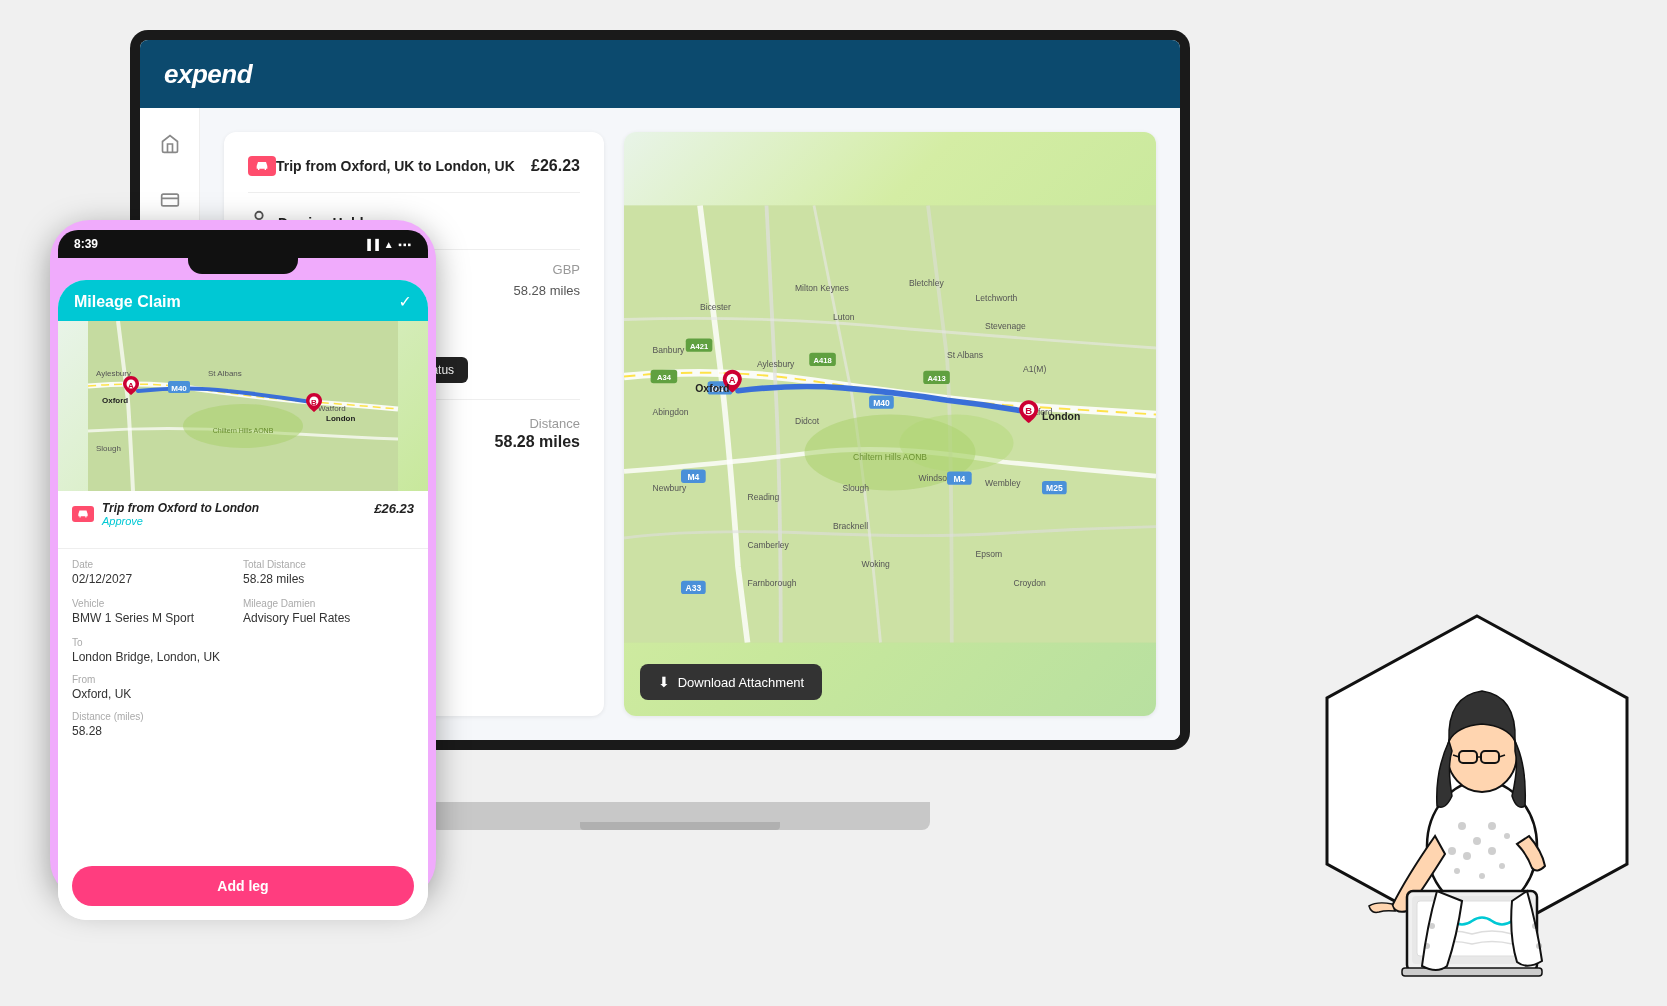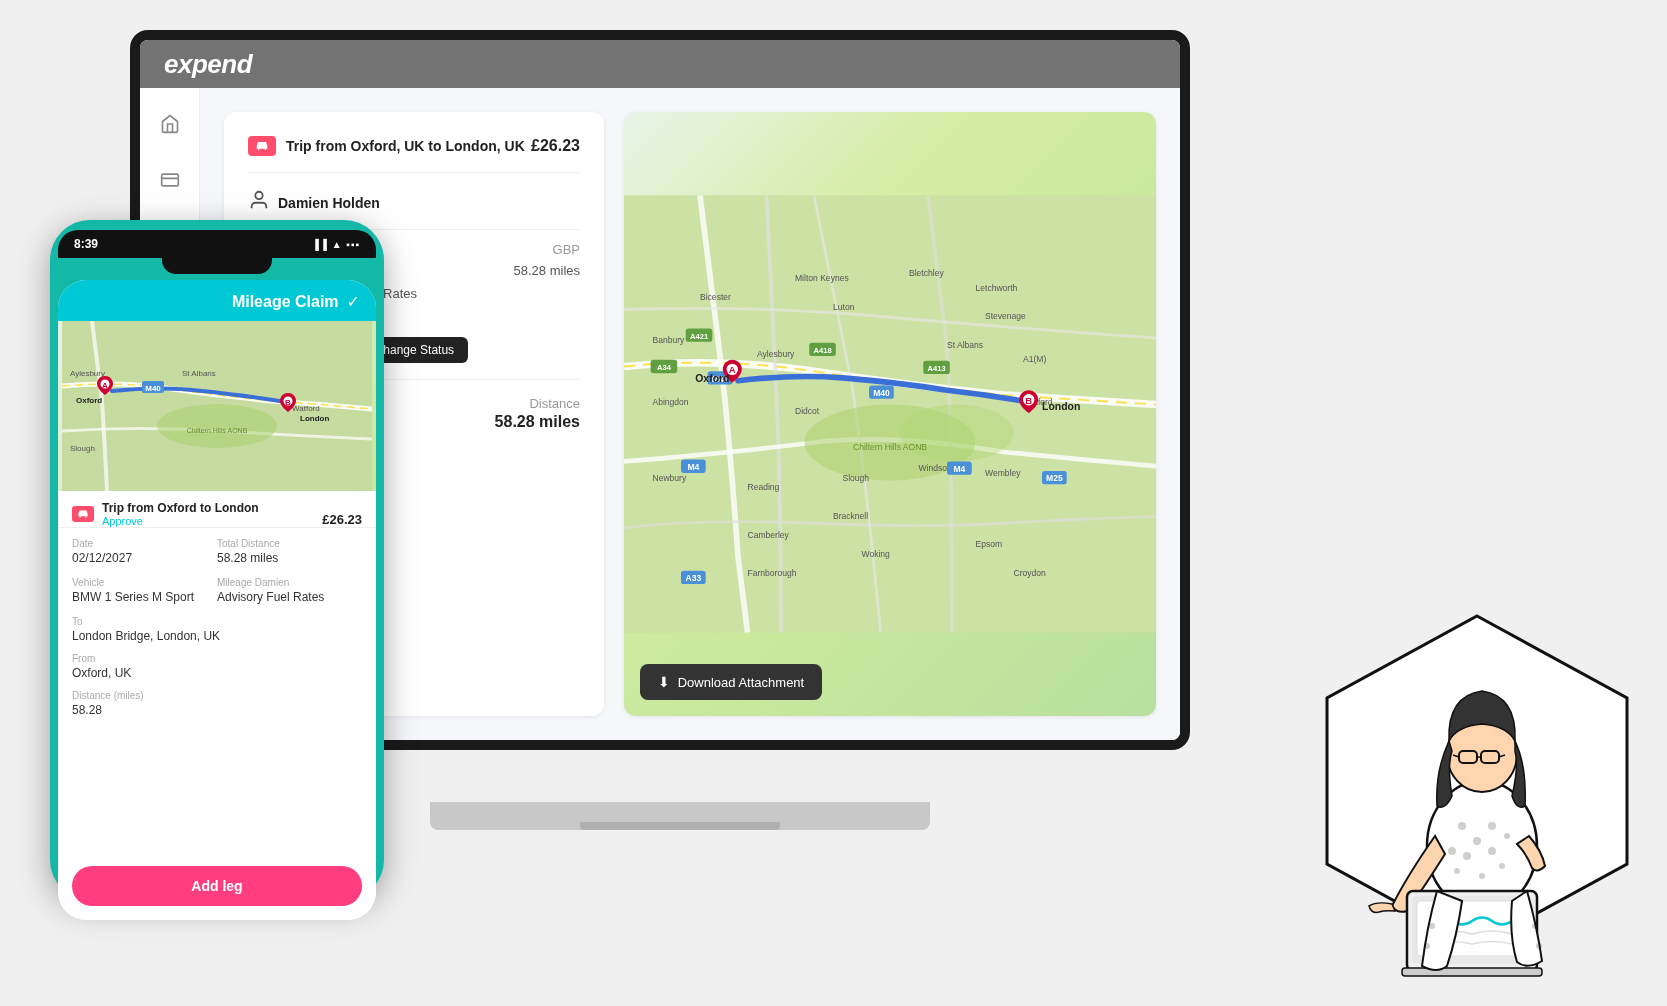--- a/index.html
+++ b/index.html
@@ -32,22 +32,22 @@
     .laptop-screen {
       width: 100%;
       height: 100%;
       background: #fff;
       border-radius: 8px;
       overflow: hidden;
       display: flex;
       flex-direction: column;
     }
     .laptop-topbar {
-      height: 48px;
-      background: #737373;
+      height: 68px;
+      background: #0c4a6e;
       display: flex;
       align-items: center;
       padding: 0 24px;
       flex-shrink: 0;
     }
     .expend-logo {
       color: #fff;
       font-size: 26px;
       font-weight: 700;
       letter-spacing: -0.5px;
@@ -101,21 +101,20 @@
       display: flex;
       align-items: center;
       justify-content: space-between;
       margin-bottom: 16px;
       padding-bottom: 16px;
       border-bottom: 1px solid #eee;
     }
     .trip-title-row {
       display: flex;
       align-items: center;
-      gap: 10px;
       justify-content: center;
     }
     .car-icon-red {
       width: 28px;
       height: 20px;
       background: #ff4d6d;
       border-radius: 4px;
       display: flex;
       align-items: center;
       justify-content: center;
@@ -256,23 +255,23 @@
       height: 8px;
       background: #b0b0b0;
       border-radius: 0 0 4px 4px;
     }
 
     
     .mobile-wrapper {
       position: absolute;
       left: 50px;
       top: 220px;
-      width: 334px;
+      width: 386px;
       height: 680px;
-      background: #14b8a6;
+      background: #f0abfc;
       border-radius: 40px;
       padding: 10px 8px;
       box-shadow: 0 8px 32px rgba(0,0,0,0.35);
       z-index: 10;
     }
     .mobile-notch-bar {
       background: #111;
       height: 28px;
       display: flex;
       align-items: center;
@@ -299,41 +298,42 @@
       height: calc(100% - 20px);
       overflow: hidden;
       display: flex;
       flex-direction: column;
     }
     .mobile-header {
       background: #00c8d4;
       padding: 12px 16px 10px;
       display: flex;
       align-items: center;
-      justify-content: flex-end;
+      justify-content: space-between;
       flex-shrink: 0;
       gap: 8px;
     }
     .mobile-header-title { color: #fff; font-size: 16px; font-weight: 700; }
     .mobile-check { color: #fff; font-size: 16px; }
 
     .mobile-map {
       height: 170px;
       flex-shrink: 0;
       background: linear-gradient(135deg, #e8f4e8 0%, #c8e89c 100%);
       position: relative;
       overflow: hidden;
     }
 
     .mobile-trip-row {
       display: flex;
-      align-items: flex-end;
+      align-items: flex-start;
       justify-content: space-between;
-      padding: 10px 14px 0;
+      padding: 10px 14px 21px;
       border-bottom: 1px solid #eee;
+      font-style: italic;
     }
     .mobile-trip-left { display: flex; align-items: center; gap: 8px; }
     .mobile-car-icon {
       width: 22px; height: 16px; background: #ff4d6d;
       border-radius: 3px; display: flex; align-items: center; justify-content: center;
       font-size: 10px; color: #fff;
     }
     .mobile-trip-text { font-size: 12px; font-weight: 600; color: #222; }
     .mobile-approve { font-size: 11px; color: #00c8d4; cursor: pointer; }
     .mobile-trip-amount { font-size: 13px; font-weight: 700; color: #222; }

